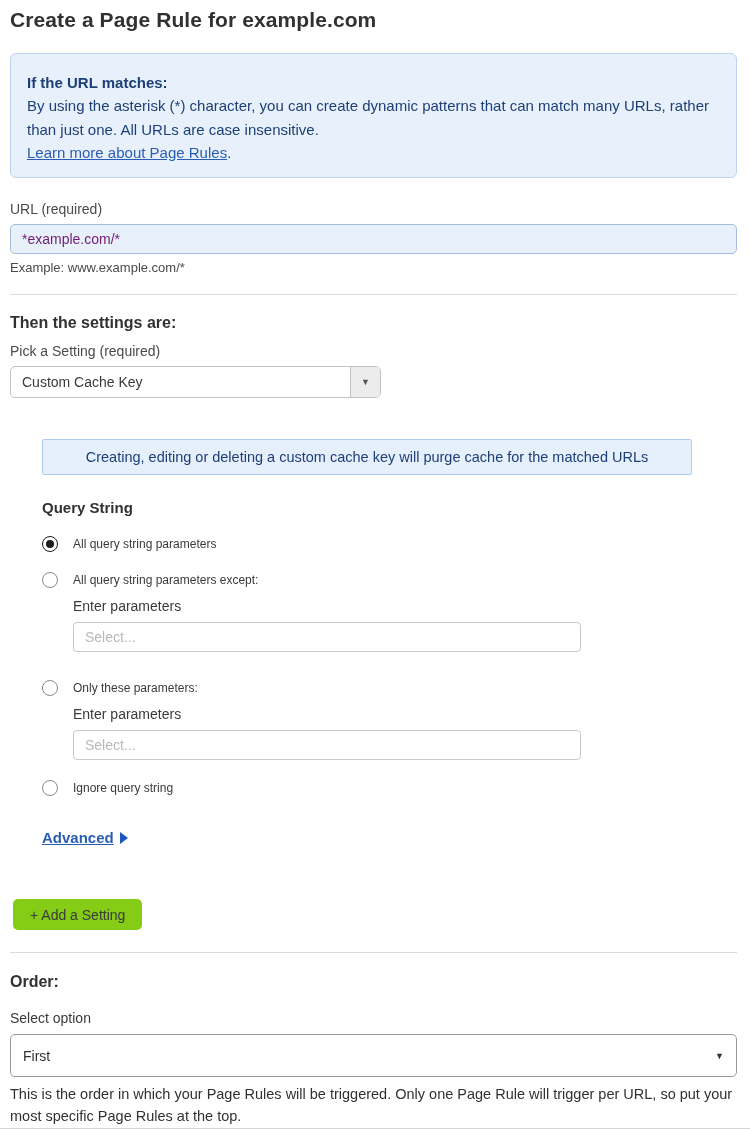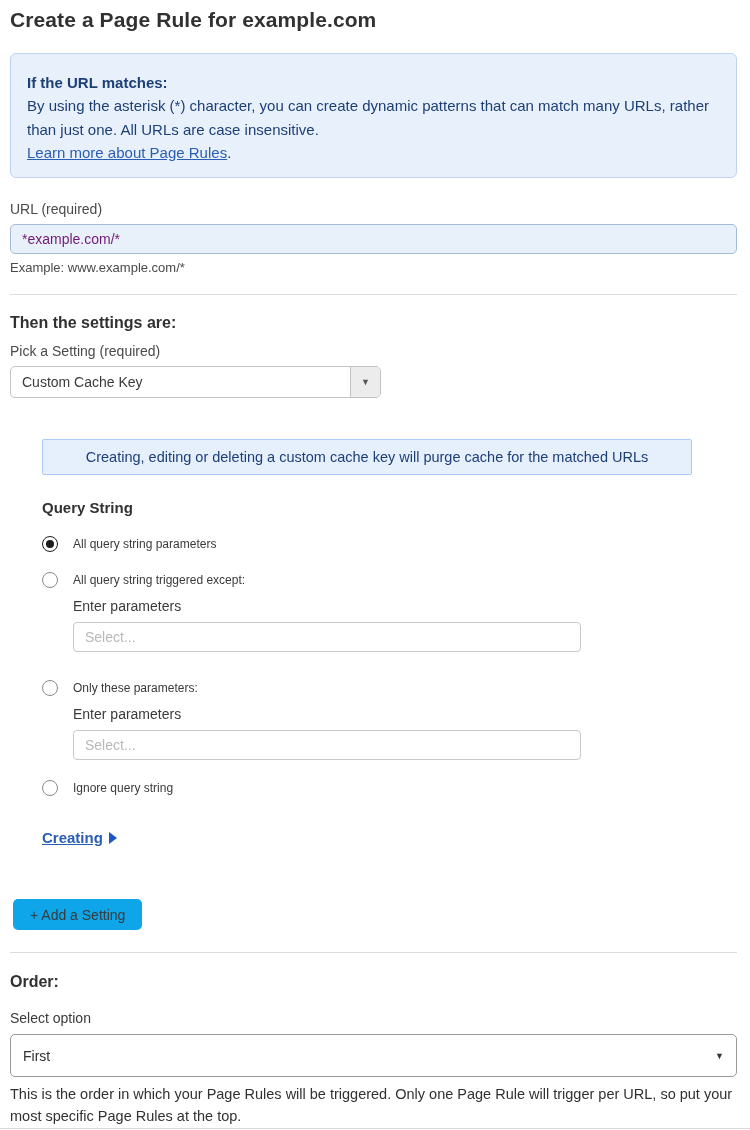--- a/index.html
+++ b/index.html
@@ -122,21 +122,21 @@
   .triangle-right {
     display: inline-block; margin-left: 6px;
     width: 0; height: 0;
     border-top: 6px solid transparent;
     border-bottom: 6px solid transparent;
     border-left: 8px solid #1a56c4;
   }
 
   .add-setting-btn {
     margin-top: 53px; margin-left: 3px;
-    background: #0ea5e9; color: #3a3a3a;
+    background: #84cc16; color: #3a3a3a;
     border: none; border-radius: 5px;
     height: 31px; padding: 0 17px;
     font-size: 14px; font-family: "Liberation Sans", sans-serif;
     cursor: pointer;
   }
 
   .order-heading { font-size: 16px; font-weight: 700; margin-top: 20px; }
   .order-label { font-size: 14px; color: #3a3a3a; margin-top: 19px; margin-bottom: 8px; }
   .order-select {
     width: 100%; height: 43px;
@@ -188,21 +188,21 @@
 
     <div class="qs-heading">Query String</div>
 
     <div class="radio-row">
       <span class="radio selected"></span>
       <span class="radio-label">All query string parameters</span>
     </div>
 
     <div class="radio-row">
       <span class="radio"></span>
-      <span class="radio-label">All query string triggered except:</span>
+      <span class="radio-label">All query string parameters except:</span>
     </div>
     <div class="sub-field">
       <div class="sub-label">Enter parameters</div>
       <input class="param-input" type="text" placeholder="Select..." style="">
     </div>
 
     <div class="radio-row" style="margin-top:28px;">
       <span class="radio"></span>
       <span class="radio-label">Only these parameters:</span>
     </div>
@@ -210,21 +210,21 @@
       <div class="sub-label">Enter parameters</div>
       <input class="param-input" type="text" placeholder="Select..." style="">
     </div>
 
     <div class="radio-row" style="">
       <span class="radio"></span>
       <span class="radio-label">Ignore query string</span>
     </div>
 
     <div class="advanced-row">
-      <a class="advanced-link">Creating</a>
+      <a class="advanced-link">Advanced</a>
       <span class="triangle-right"></span>
     </div>
 
   </div>
 
   <button class="add-setting-btn">+ Add a Setting</button>
 
   <hr class="divider" style="margin-top:22px; margin-bottom:0;">
 
   <div class="order-heading">Order:</div>

